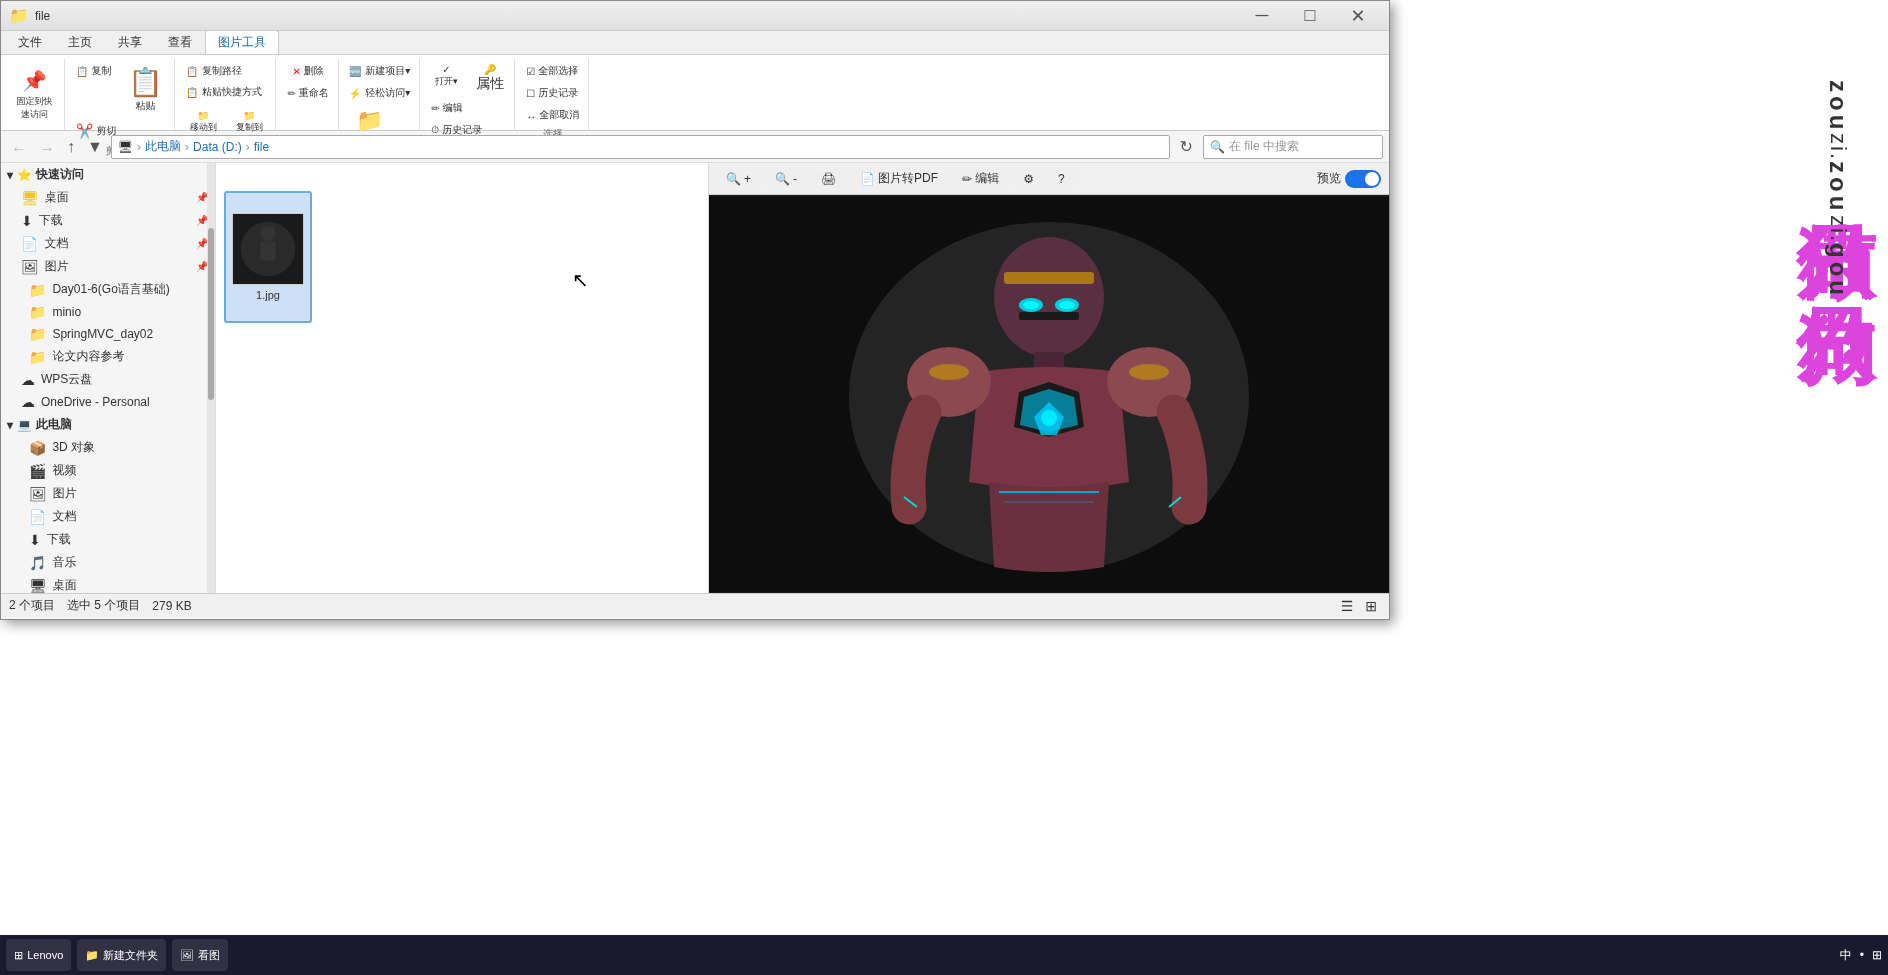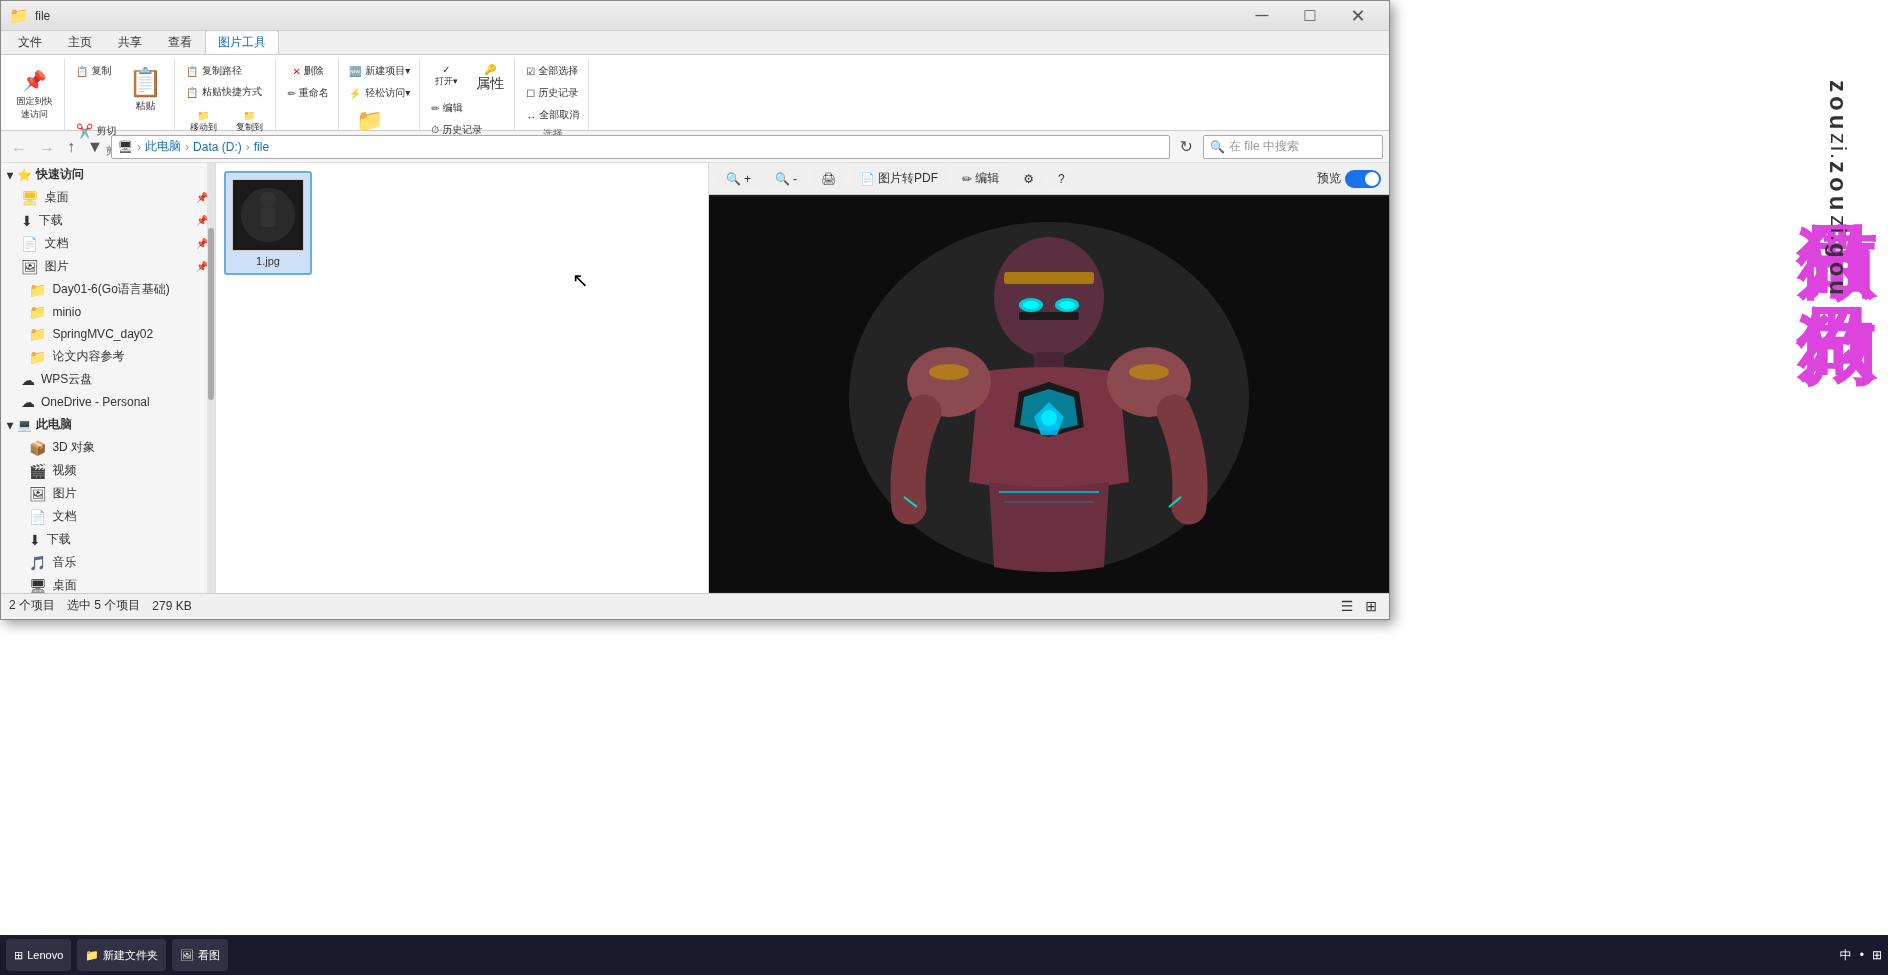--- a/index.html
+++ b/index.html
@@ -188,24 +188,25 @@
       gap: 8px;
       flex-wrap: wrap;
       align-content: flex-start;
       overflow-y: auto;
     }
     .file-item {
       width: 88px;
       display: flex;
       flex-direction: column;
       align-items: center;
-      padding: 6px;
+      padding: 20px;
       cursor: pointer;
       border: 2px solid transparent;
       border-radius: 3px;
+      margin-top: 20px;
     }
     .file-item.selected { background: #cde0f5; border-color: #6aacde; }
     .file-thumb {
       width: 72px;
       height: 72px;
       background: #222;
       border: 1px solid #ccc;
       display: flex;
       align-items: center;
       justify-content: center;

